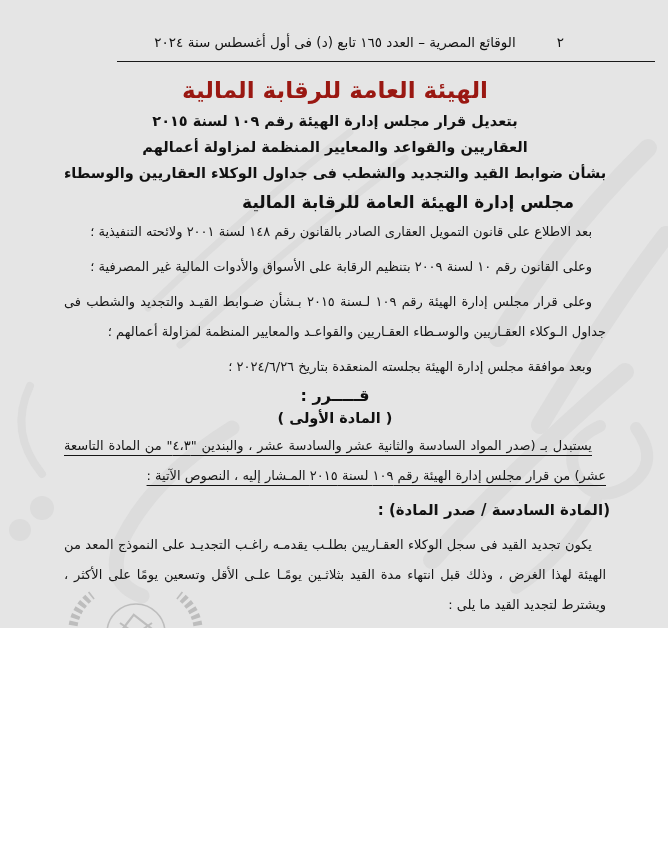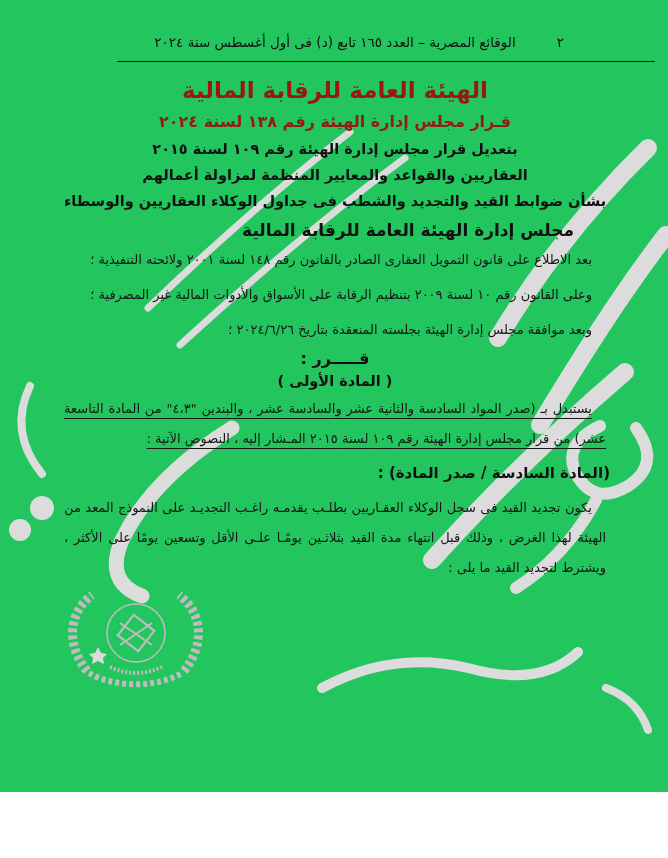--- a/index.html
+++ b/index.html
@@ -3,22 +3,22 @@
 <meta charset="utf-8">
 <style>
   :root{
     --title-red:#9a1812;
     --body-text:#161616;
     --watermark:#dcdcdc;
     --seal:#bdbdbd;
   }
   html,body{margin:0;padding:0;background:#ffffff;}
   .page{
-    width:668px;height:792px;position:relative;overflow:hidden;
-    background:#22c55e;direction:rtl;
+    width:668px;height:628px;position:relative;overflow:hidden;
+    background:#e5e5e5;direction:rtl;
     font-family:"DejaVu Sans",sans-serif;color:var(--body-text);
   }
   .wm-layer{position:absolute;inset:0;z-index:1;}
   .wm{stroke:var(--watermark,#dcdcdc);fill:none;stroke-linecap:round;}
   .wm-fill{fill:var(--watermark,#dcdcdc);stroke:none;}
   .seal-stroke{stroke:var(--seal,#bdbdbd);fill:none;}
   .content{position:relative;z-index:2;padding:32px 58px 0 60px;}
   .header{position:relative;text-align:center;font-size:13.5px;color:#111;height:20px;line-height:20px;}
   .header .num{position:absolute;right:46px;top:0;}
   .rule{border-top:1.6px solid #1a1a1a;margin:9px -45px 0 57px;height:0;}
@@ -68,30 +68,30 @@
 
   <div class="content">
 
     <div class="header">
       <span>الوقائع المصرية – العدد ١٦٥ تابع (د) فى أول أغسطس سنة ٢٠٢٤</span>
       <span class="num">٢</span>
     </div>
     <div class="rule"></div>
 
     <div class="t1">الهيئة العامة للرقابة المالية</div>
-    <div class="t2">قـرار مجلس إدارة الهيئة رقم ١٣٨ لسنة ٢٠٢٤</div>
 
     <div class="sub">بتعديل قرار مجلس إدارة الهيئة رقم ١٠٩ لسنة ٢٠١٥</div>
     <div class="sub">العقاريين والقواعد والمعايير المنظمة لمزاولة أعمالهم</div>
     <div class="sub">بشأن ضوابط القيد والتجديد والشطب فى جداول الوكلاء العقاريين والوسطاء</div>
 
     <div class="issuing">مجلس إدارة الهيئة العامة للرقابة المالية</div>
 
     <p class="para">بعد الاطلاع على قانون التمويل العقارى الصادر بالقانون رقم ١٤٨ لسنة ٢٠٠١ ولائحته التنفيذية ؛</p>
     <p class="para">وعلى القانون رقم ١٠ لسنة ٢٠٠٩ بتنظيم الرقابة على الأسواق والأدوات المالية غير المصرفية ؛</p>
+    <p class="para">وعلى قرار مجلس إدارة الهيئة رقم ١٠٩ لـسنة ٢٠١٥ بـشأن ضـوابط القيـد والتجديد والشطب فى جداول الـوكلاء العقـاريين والوسـطاء العقـاريين والقواعـد والمعايير المنظمة لمزاولة أعمالهم ؛</p>
     <p class="para">وبعد موافقة مجلس إدارة الهيئة بجلسته المنعقدة بتاريخ ٢٠٢٤/٦/٢٦ ؛</p>
 
     <div class="decided">قـــــرر :</div>
     <div class="article-one">( المادة الأولى )</div>
 
     <p class="para underlined">يستبدل بـ (صدر المواد السادسة والثانية عشر والسادسة عشر ، والبندين "٤،٣" من المادة التاسعة عشر) من قرار مجلس إدارة الهيئة رقم ١٠٩ لسنة ٢٠١٥ المـشار إليه ، النصوص الآتية :</p>
 
     <div class="art6-heading">(المادة السادسة / صدر المادة) :</div>
     <p class="para">يكون تجديد القيد فى سجل الوكلاء العقـاريين بطلـب يقدمـه راغـب التجديـد على النموذج المعد من الهيئة لهذا الغرض ، وذلك قبل انتهاء مدة القيد بثلاثـين يومًـا علـى الأقل وتسعين يومًا على الأكثر ، ويشترط لتجديد القيد ما يلى :</p>
 

